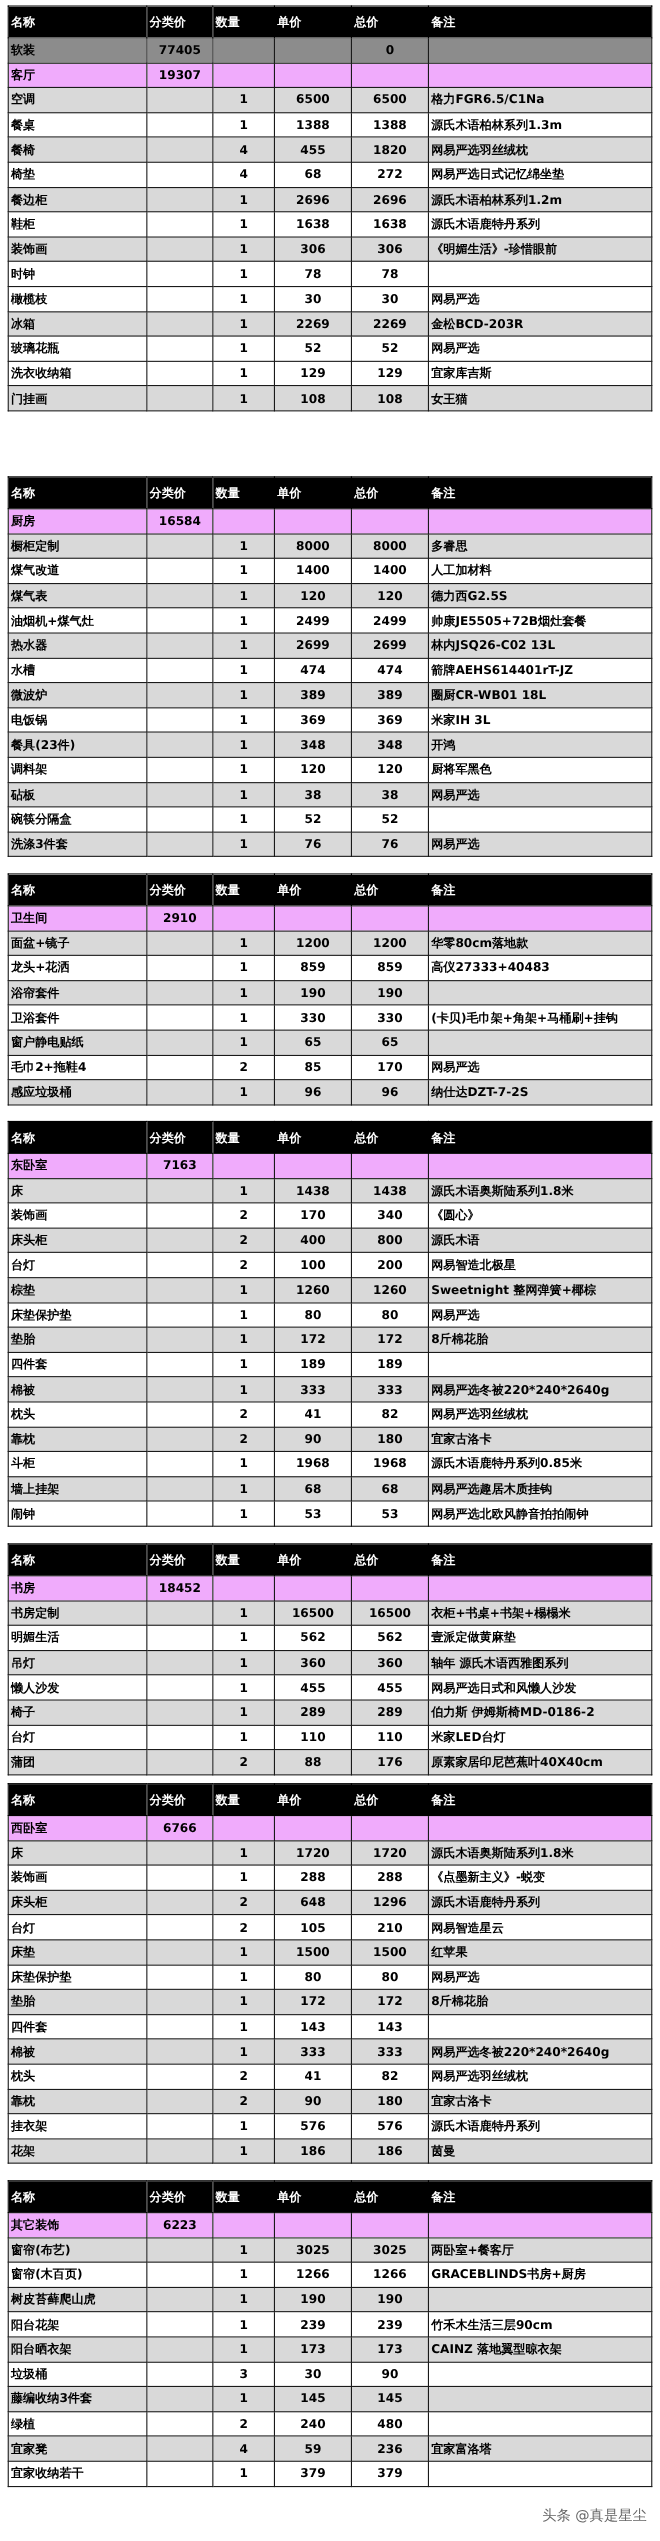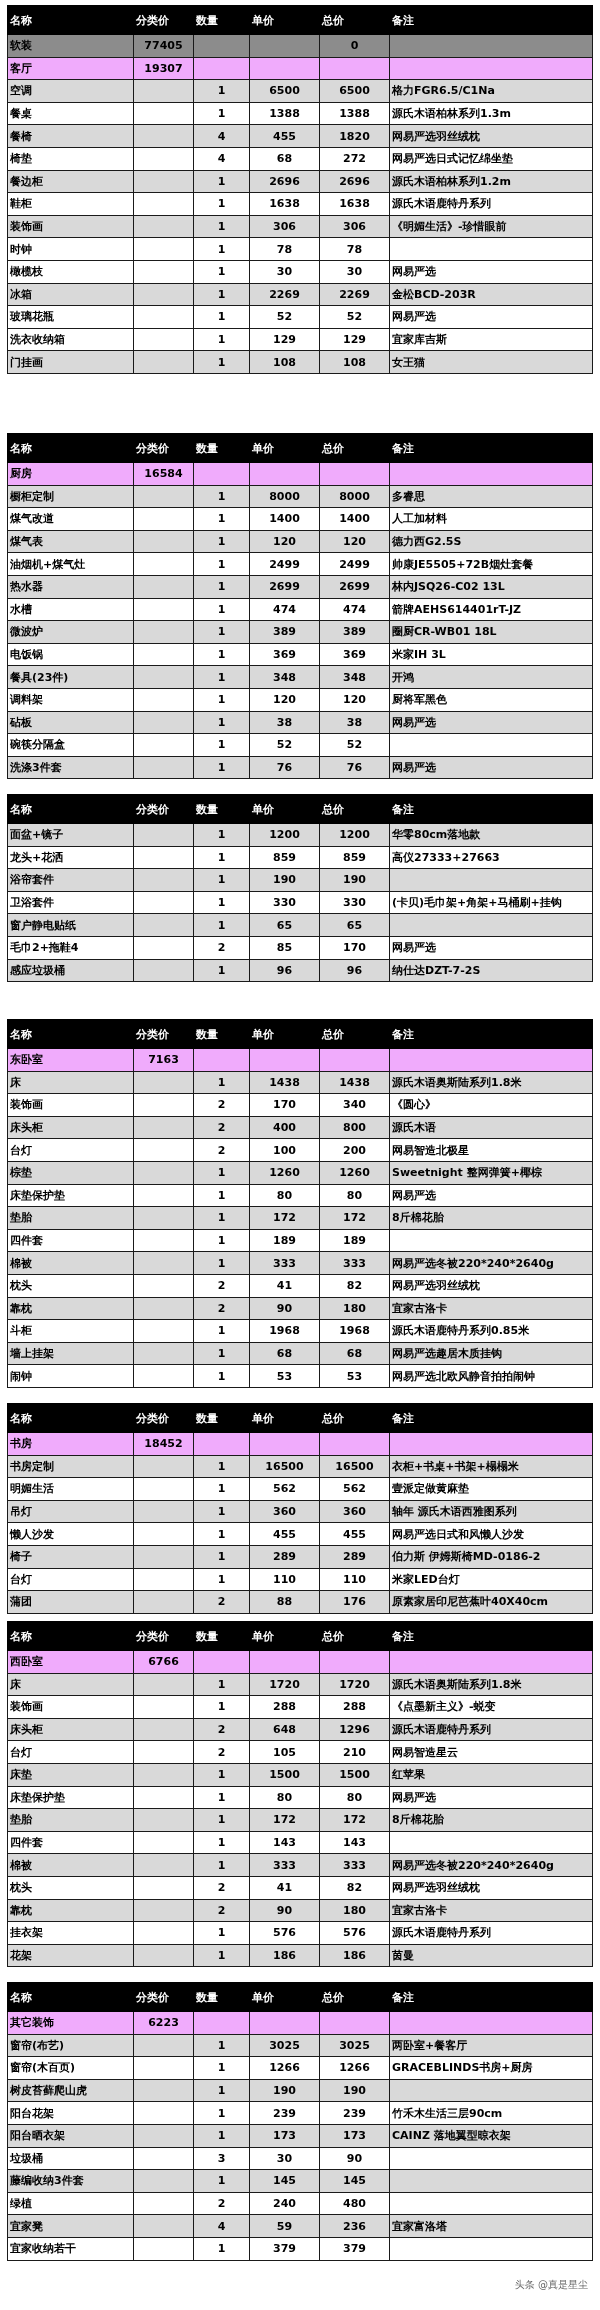--- a/index.html
+++ b/index.html
@@ -17,21 +17,21 @@
            font-size: 11px; line-height: 1; white-space: nowrap; overflow: hidden;
            font-weight: bold; color: #000; }
   th { background: #000; color: #fff; text-align: left; border: 1px solid #000; height: 29px; }
   td { border: 1px solid #1a1a1a; }
   td.num { text-align: center; }
   td.note { text-align: left; font-weight: bold; }
   tr.summary td { background: #8c8c8c; margin-top: 45px; }
   tr.group td { background: #f0abfc; }
   tr.item.odd td { background: #d9d9d9; }
   tr.item.even td { background: #ffffff; }
-  .watermark { position: absolute; right: 12px; top: 2278px; font-size: 10px; color: #666;
+  .watermark { position: absolute; right: 12px; top: 2278px; font-size: 13px; color: #666;
                font-family: "DejaVu Sans", sans-serif; }
 </style>
 </head>
 <body>
 
 <div id="root">
     <div class="sheet" style="top: 5px;">
       <table>
         <colgroup>
           <col class="c-name">
@@ -325,35 +325,43 @@
           <tr>
             <th>名称</th>
             <th>分类价</th>
             <th>数量</th>
             <th>单价</th>
             <th>总价</th>
             <th>备注</th>
           </tr>
         </thead>
         <tbody>
+          <tr class="group">
+            <td>卫生间</td>
+            <td class="num">2910</td>
+            <td class="num"></td>
+            <td class="num"></td>
+            <td class="num"></td>
+            <td class="note"></td>
+          </tr>
           <tr class="item odd">
             <td>面盆+镜子</td>
             <td class="num"></td>
             <td class="num">1</td>
             <td class="num">1200</td>
             <td class="num">1200</td>
             <td class="note">华零80cm落地款</td>
           </tr>
           <tr class="item even">
             <td>龙头+花洒</td>
             <td class="num"></td>
             <td class="num">1</td>
             <td class="num">859</td>
             <td class="num">859</td>
-            <td class="note">高仪27333+27663</td>
+            <td class="note">高仪27333+40483</td>
           </tr>
           <tr class="item odd">
             <td>浴帘套件</td>
             <td class="num"></td>
             <td class="num">1</td>
             <td class="num">190</td>
             <td class="num">190</td>
             <td class="note"></td>
           </tr>
           <tr class="item even">

